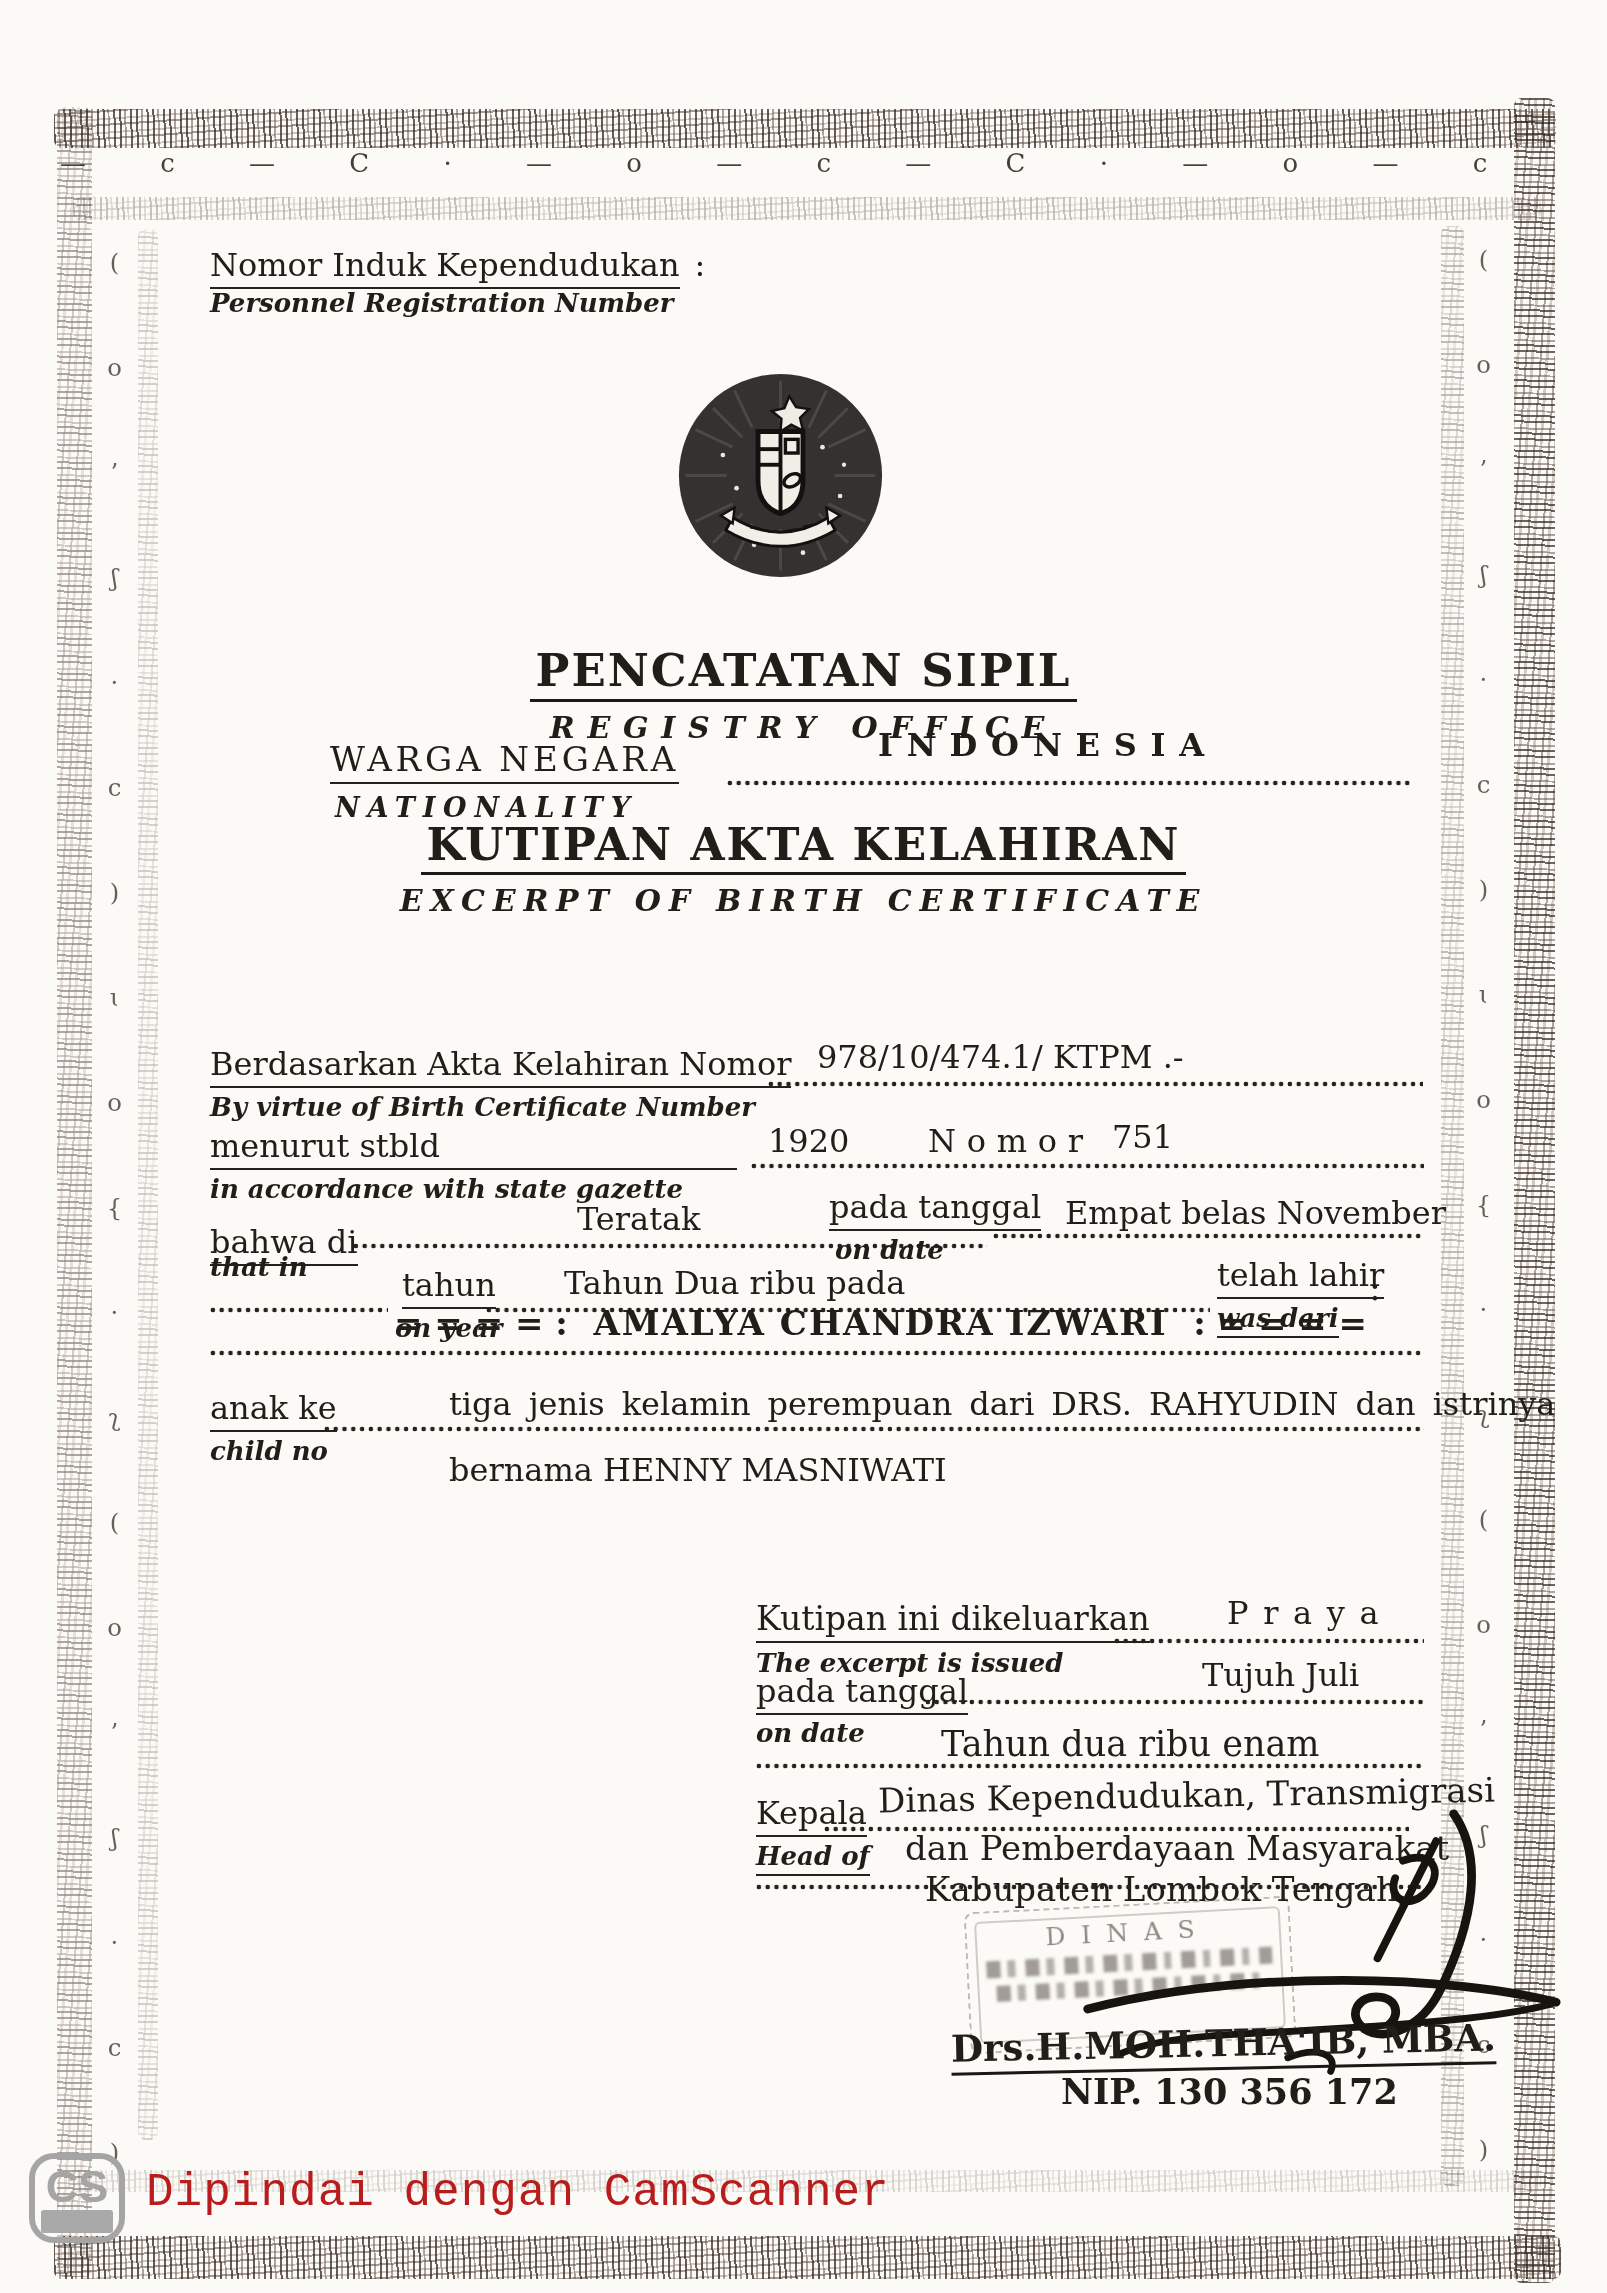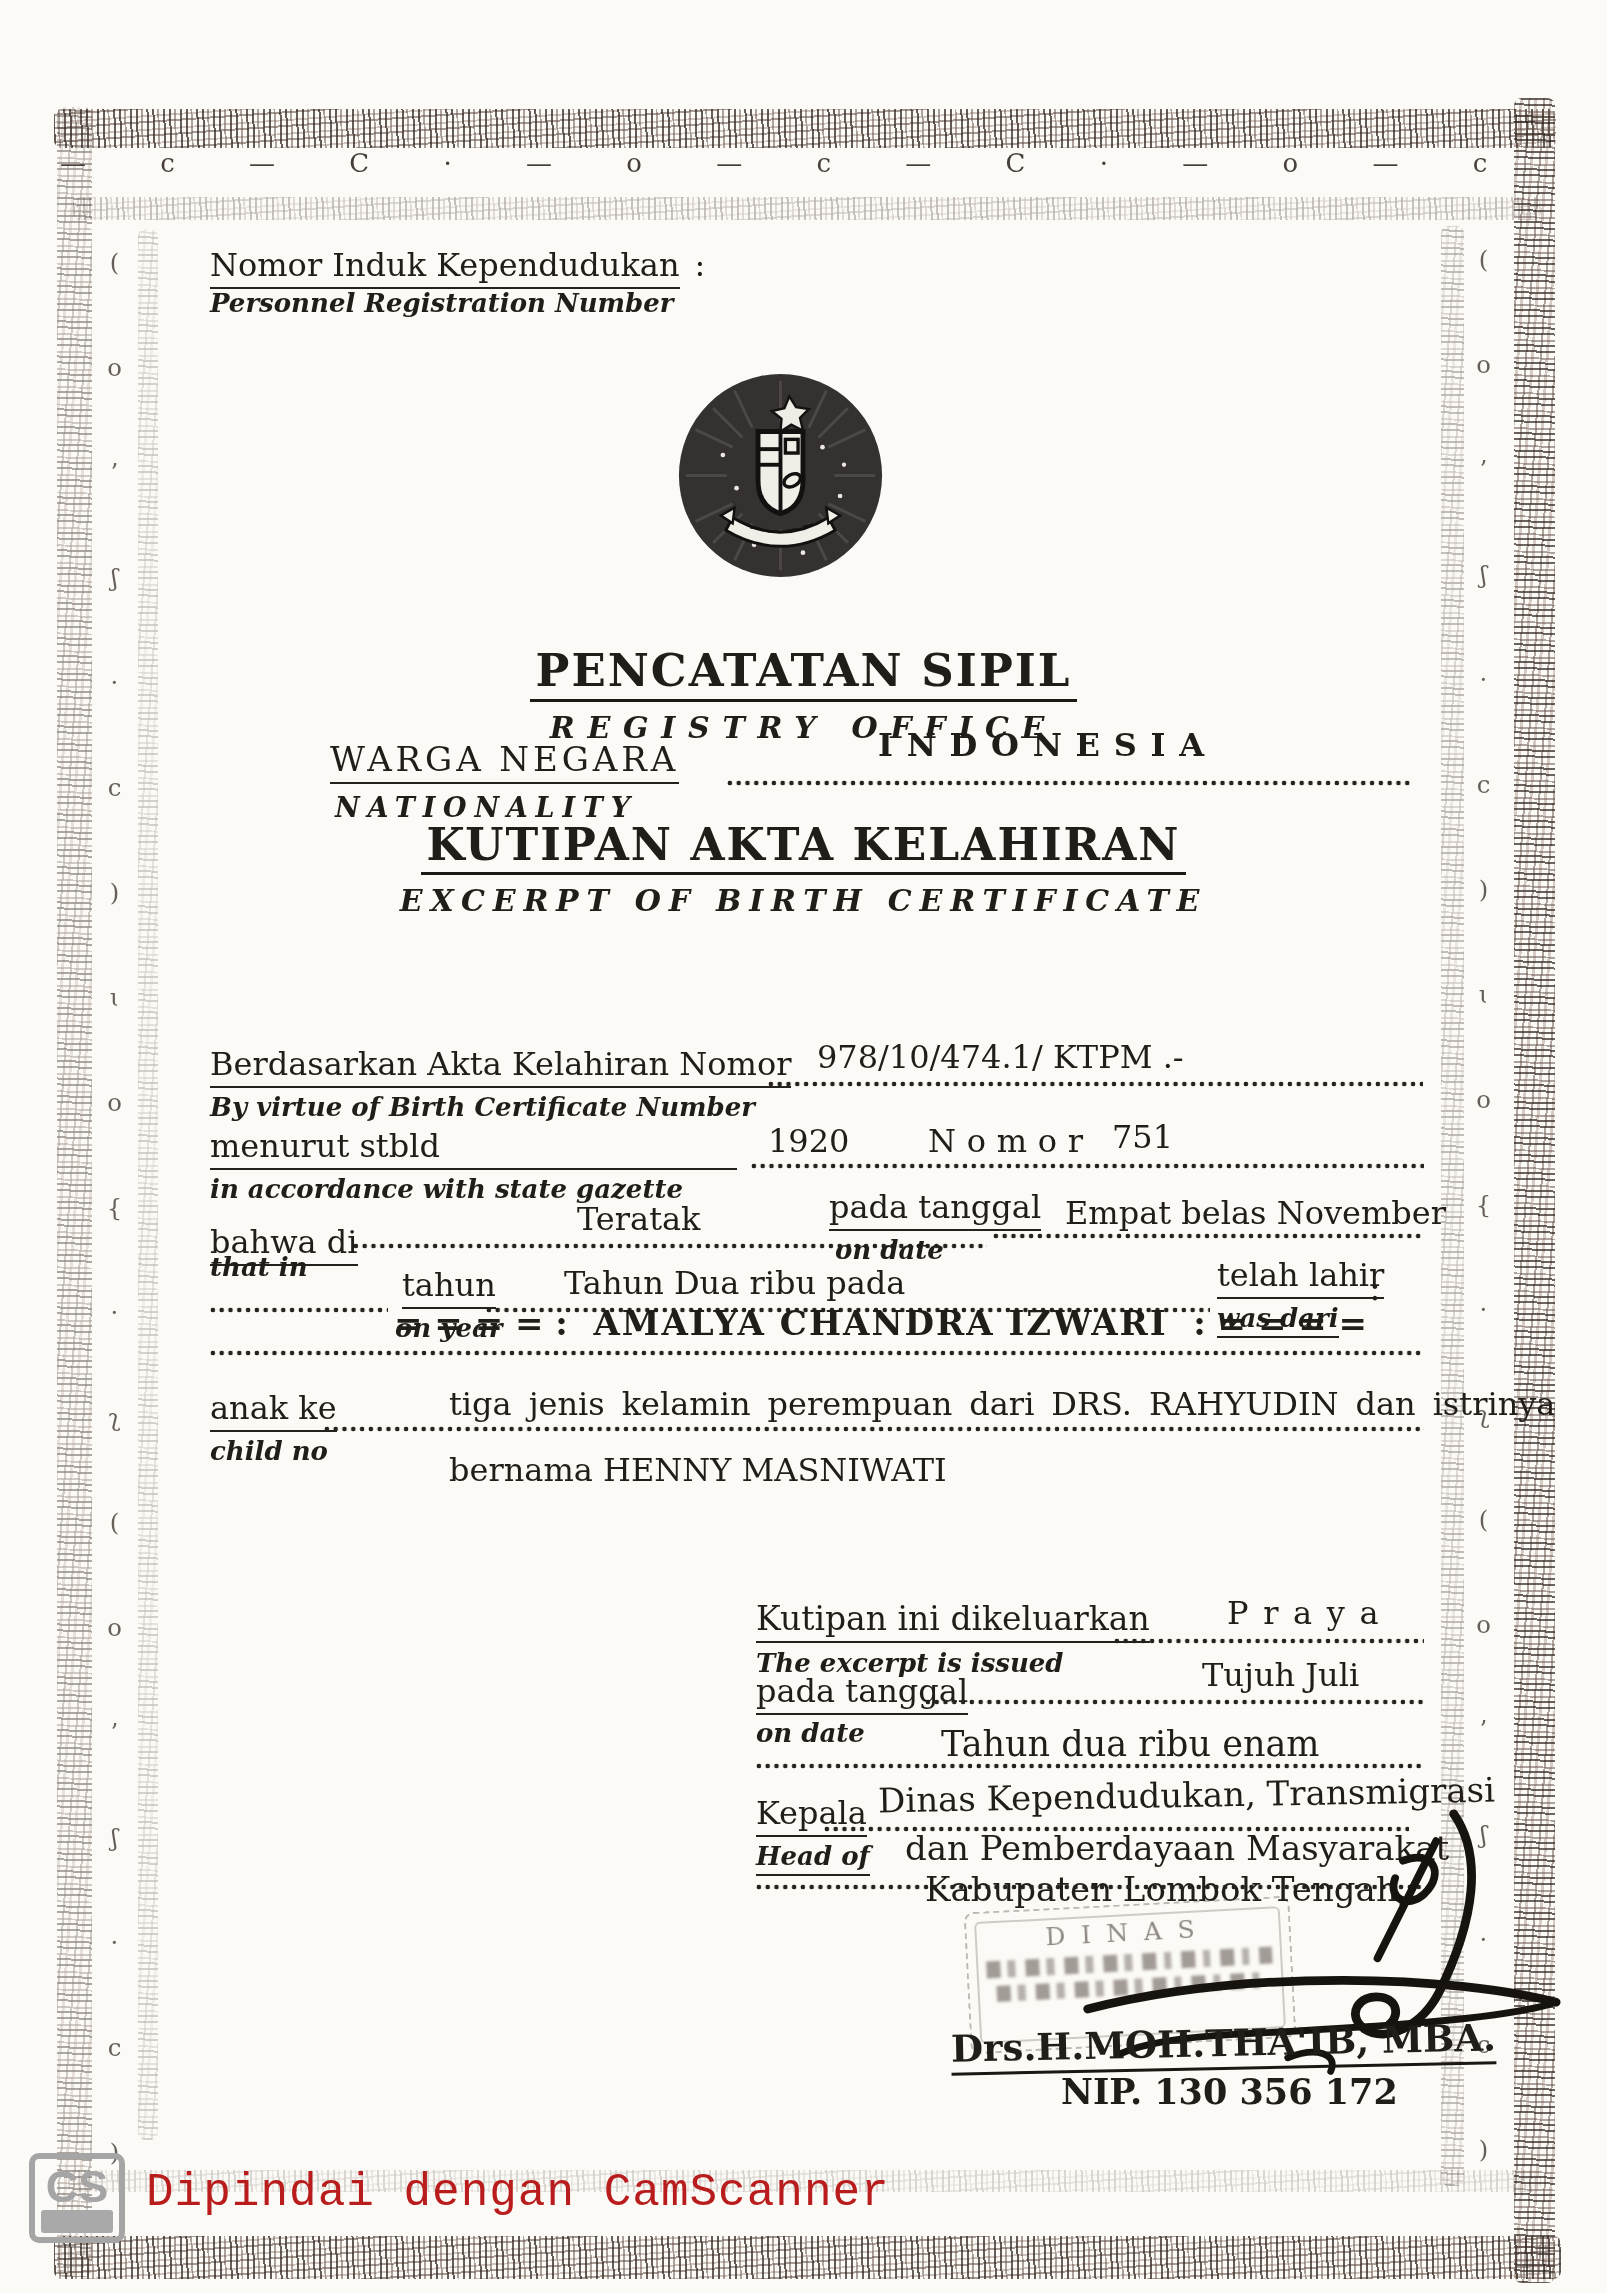--- a/index.html
+++ b/index.html
@@ -36,21 +36,21 @@
   .ctr{text-align:center;}
   .big-title{font-size:45px; font-weight:bold; letter-spacing:2px; display:inline-block; border-bottom:3.9px solid #1d1915; padding:0 5.9px 2px 5.9px;}
   .big-sub{font-size:30px; font-weight:bold; font-style:italic; letter-spacing:9.8px; margin-top:7.8px;}
   
   .stamp{border:2.9px dashed rgba(66,54,46,.55); border-radius:9.8px; transform:rotate(-3deg); opacity:.6;}
   .stamp-inner{position:absolute; inset:7.8px; border:2px solid rgba(66,54,46,.4); border-radius:5.9px;}
   .stamp-word{font-size:25px; letter-spacing:15.6px; color:rgba(50,40,34,.9); text-align:center; margin-top:11.7px; filter:blur(0.7px);}
   .stamp-blur{height:16.6px; margin:7.8px 17.6px 0 17.6px; filter:blur(1.6px); opacity:.85;
     background-image:repeating-linear-gradient(90deg, rgba(56,44,38,.9) 0 13.7px, rgba(0,0,0,0) 13.7px 21.5px, rgba(56,44,38,.7) 21.5px 29px, rgba(0,0,0,0) 29px 39px);}
   
-  .wm-badge{width:84px; height:78px; border:6.8px solid #a5a5a5; border-radius:10px;}
+  .wm-badge{width:84px; height:78px; border:6.8px solid #a5a5a5; border-radius:25px;}
   .wm-cs{font-family:"Liberation Sans",sans-serif; font-weight:bold; font-size:45px; color:#a5a5a5; text-align:center; line-height:55px;}
   .wm-bar{position:absolute; left:5.9px; right:5.9px; bottom:3.9px; height:23.4px; background:#a9a9a9; border-radius:2.9px;}
   .wm-text{font-family:Liberation Mono, monospace; font-size:46px; color:#b91c1c; letter-spacing:1px;}
 </style>
 </head>
 <body>
 
 <div class="page">
 
   <div class="abs speckle" style="left:54px;top:109px;width:1502px;height:39px;"></div>

